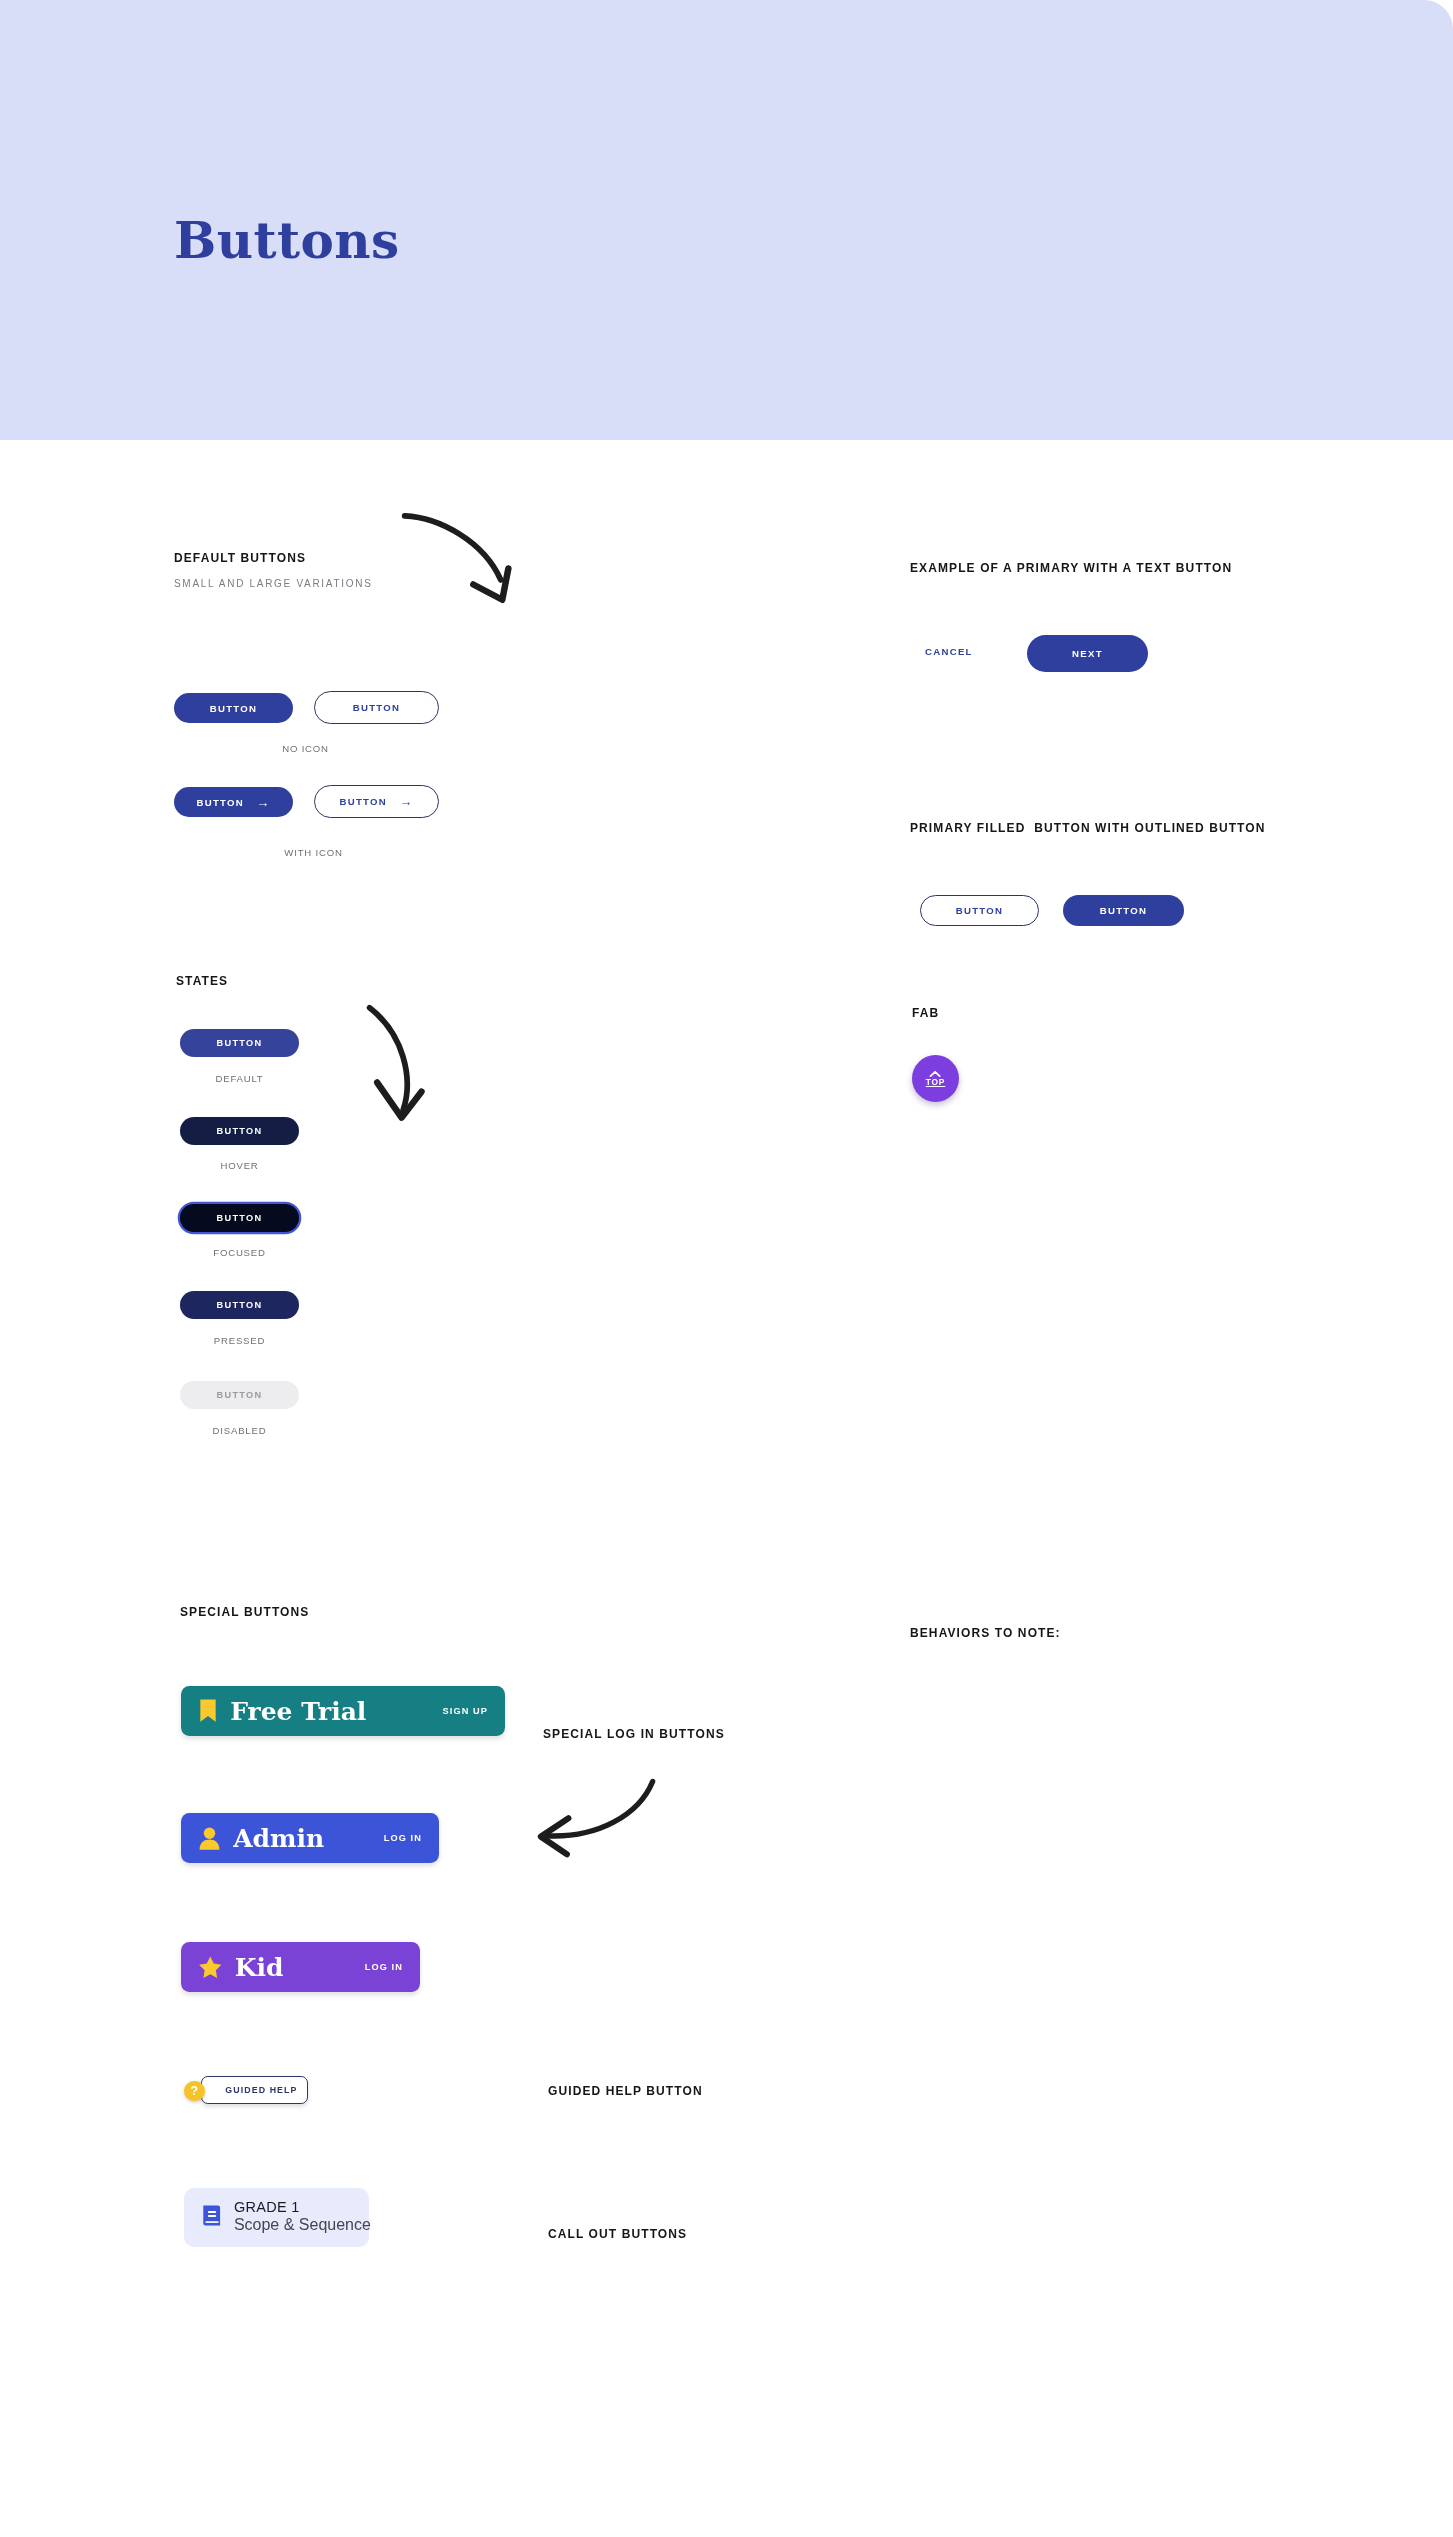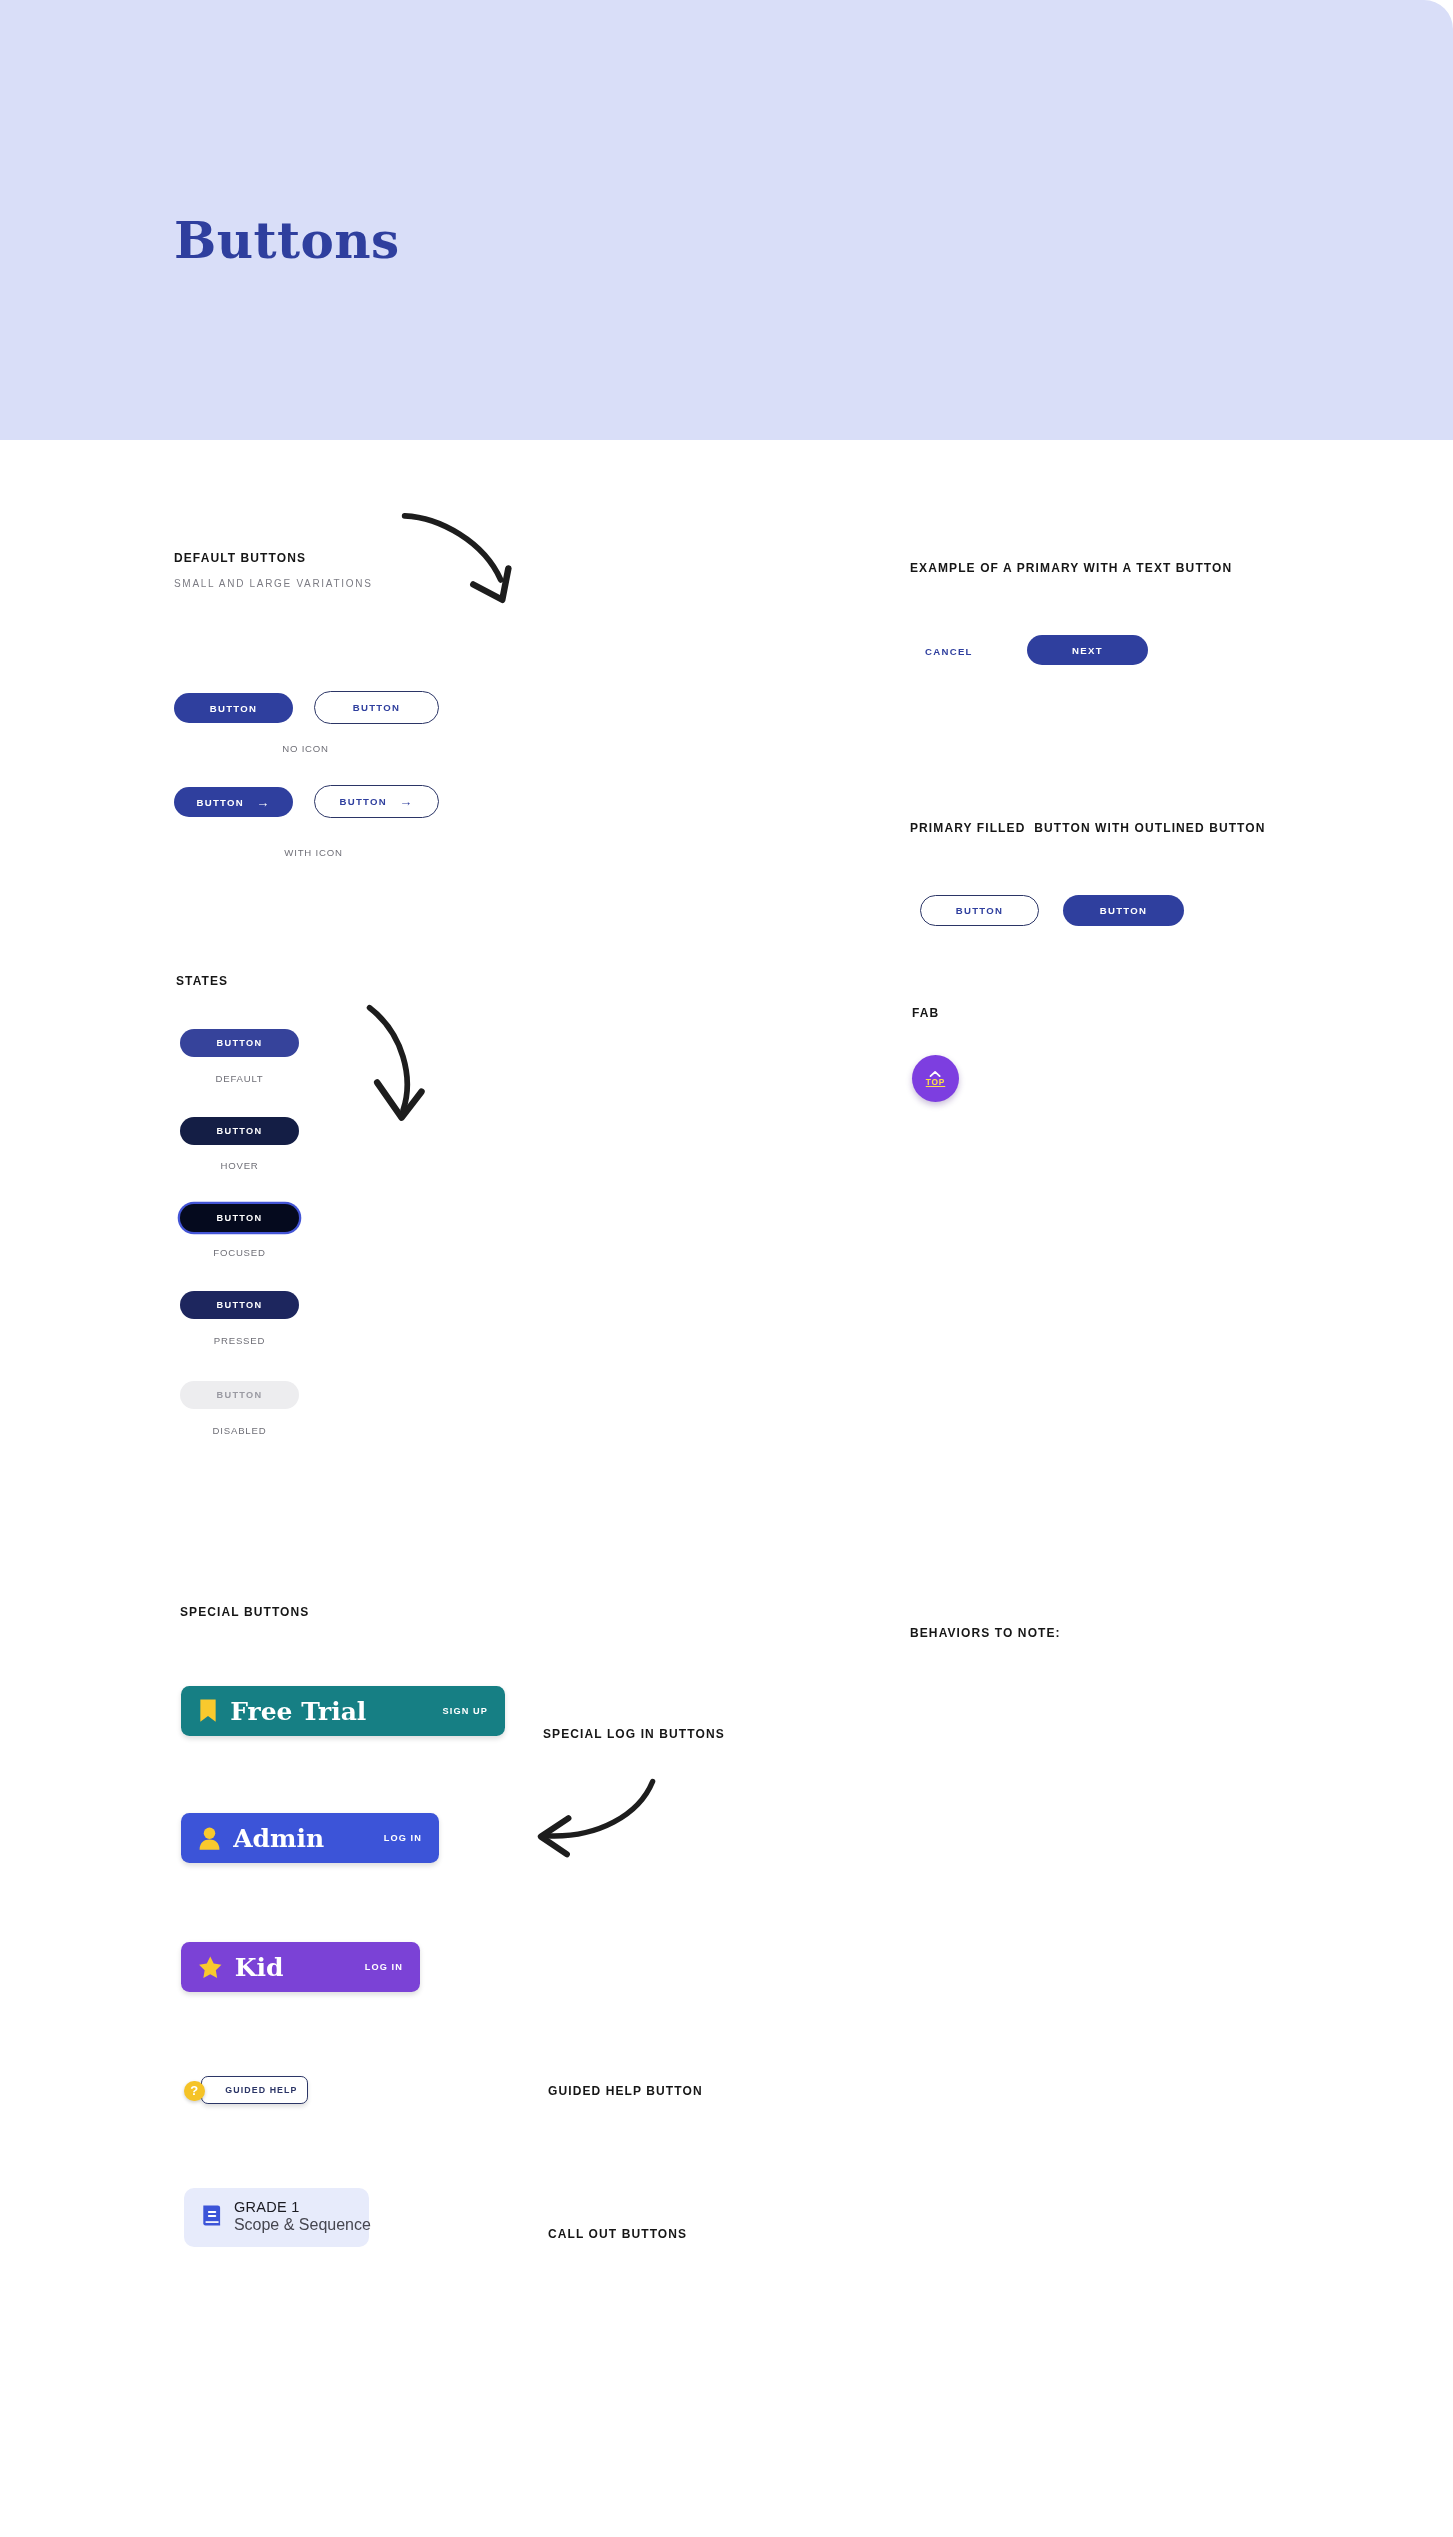--- a/index.html
+++ b/index.html
@@ -103,21 +103,21 @@
     cursor: pointer;
     white-space: nowrap;
   }
 
   
   .fab {
     position: absolute;
     width: 47px; height: 47px;
     border-radius: 50%;
     background: #7d3ee0;
-    color: #fde047;
+    color: #ffffff;
     display: flex;
     flex-direction: column;
     align-items: center;
     justify-content: center;
     box-shadow: 0 3.1px 6.9px rgba(60,20,120,0.28);
     cursor: pointer;
     gap: 0.8px;
     text-decoration: underline;
   }
   .fab .fab-label { font-size: 8.4px; font-weight: 700; letter-spacing: 0.8px; line-height: 9.2px; }
@@ -283,21 +283,21 @@
   <div class="caption" style="left:142px; top:1247px; width:195px;">FOCUSED</div>
 
   <div class="pill state-pressed" style="left:180px; top:1291px; width:119px; height:28px; font-size:9.2px;">BUTTON</div>
   <div class="caption" style="left:142px; top:1335px; width:195px;">PRESSED</div>
 
   <div class="pill state-disabled" style="left:180px; top:1381px; width:119px; height:28px; font-size:9.2px;">BUTTON</div>
   <div class="caption" style="left:142px; top:1425px; width:195px;">DISABLED</div>
 
   <div class="sec-label" style="left:910px; top:561px;">EXAMPLE OF A PRIMARY WITH A TEXT BUTTON</div>
   <button class="text-button" style="left:925px; top:646px;">CANCEL</button>
-  <div class="pill filled" style="left:1027px; top:635px; width:121px; height:30px; font-size:9.6px;">NEXT</div>
+  <div class="pill filled" style="left:1027px; top:635px; width:121px; height:37px; font-size:9.6px;">NEXT</div>
 
   <div class="sec-label" style="left:910px; top:821px;">PRIMARY FILLED  BUTTON WITH OUTLINED BUTTON</div>
   <div class="pill outlined" style="left:920px; top:895px; width:119px; height:31px; font-size:9.6px;">BUTTON</div>
   <div class="pill filled" style="left:1063px; top:895px; width:121px; height:31px; font-size:9.6px;">BUTTON</div>
 
   <div class="sec-label" style="left:912px; top:1006px;">FAB</div>
   <div class="fab" style="left:912px; top:1055px;">
     <svg width="12.2" height="7.6" viewBox="0 0 16 10">
       <path d="M2,8 L8,2.5 L14,8" stroke="#ffffff" stroke-width="2.4" fill="none" stroke-linecap="round" stroke-linejoin="round"></path>
     </svg>

